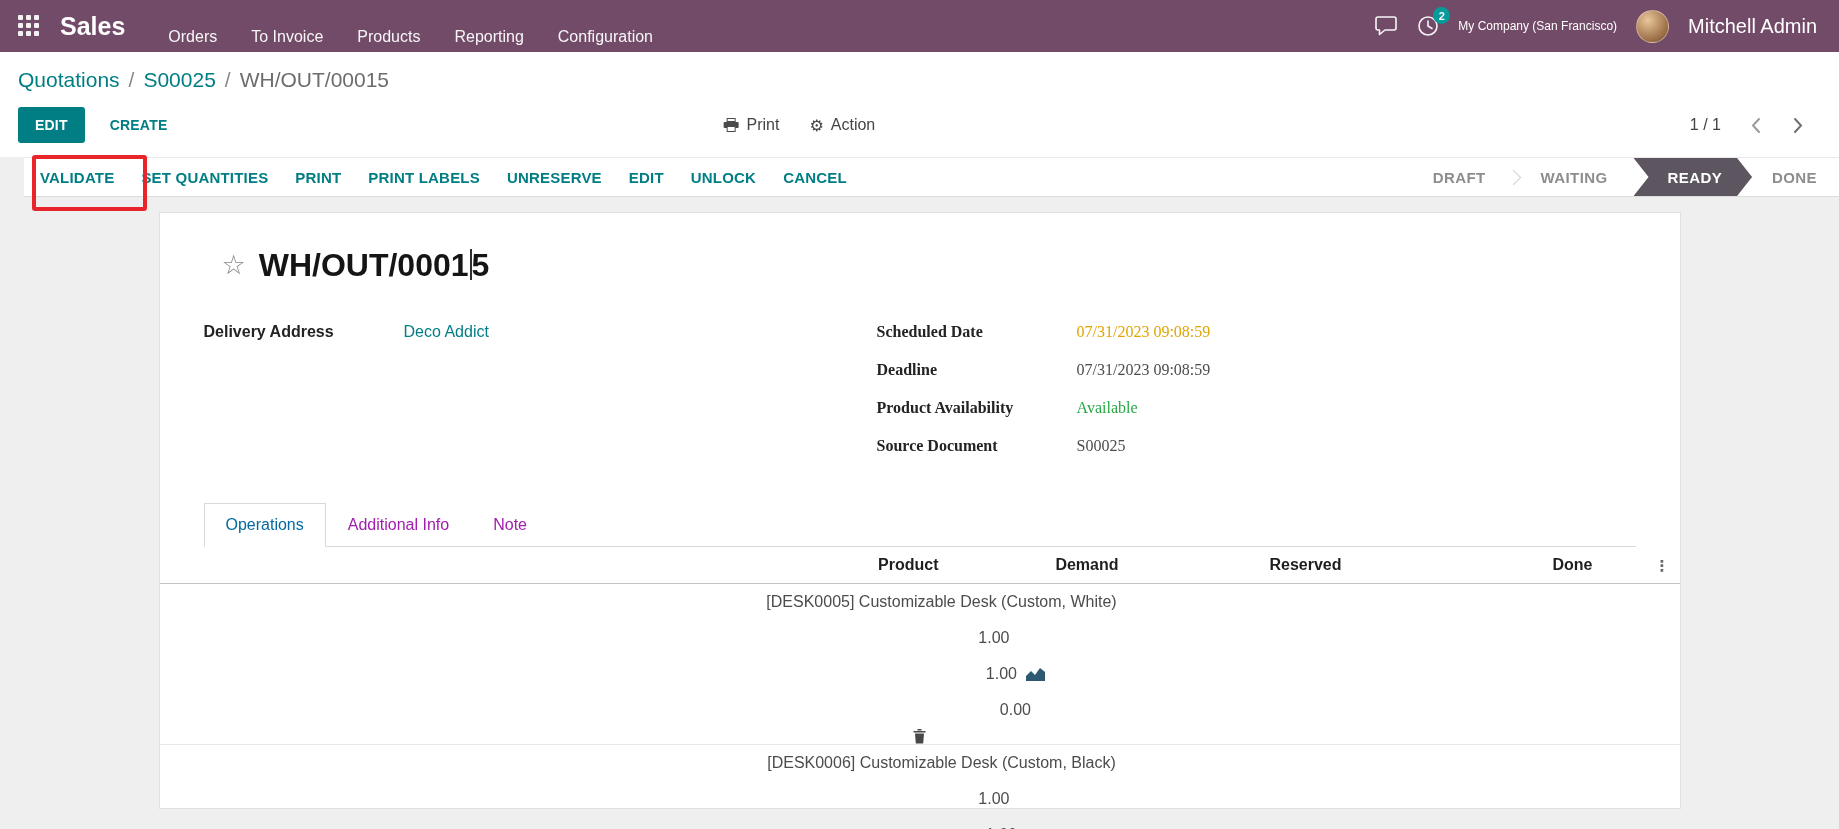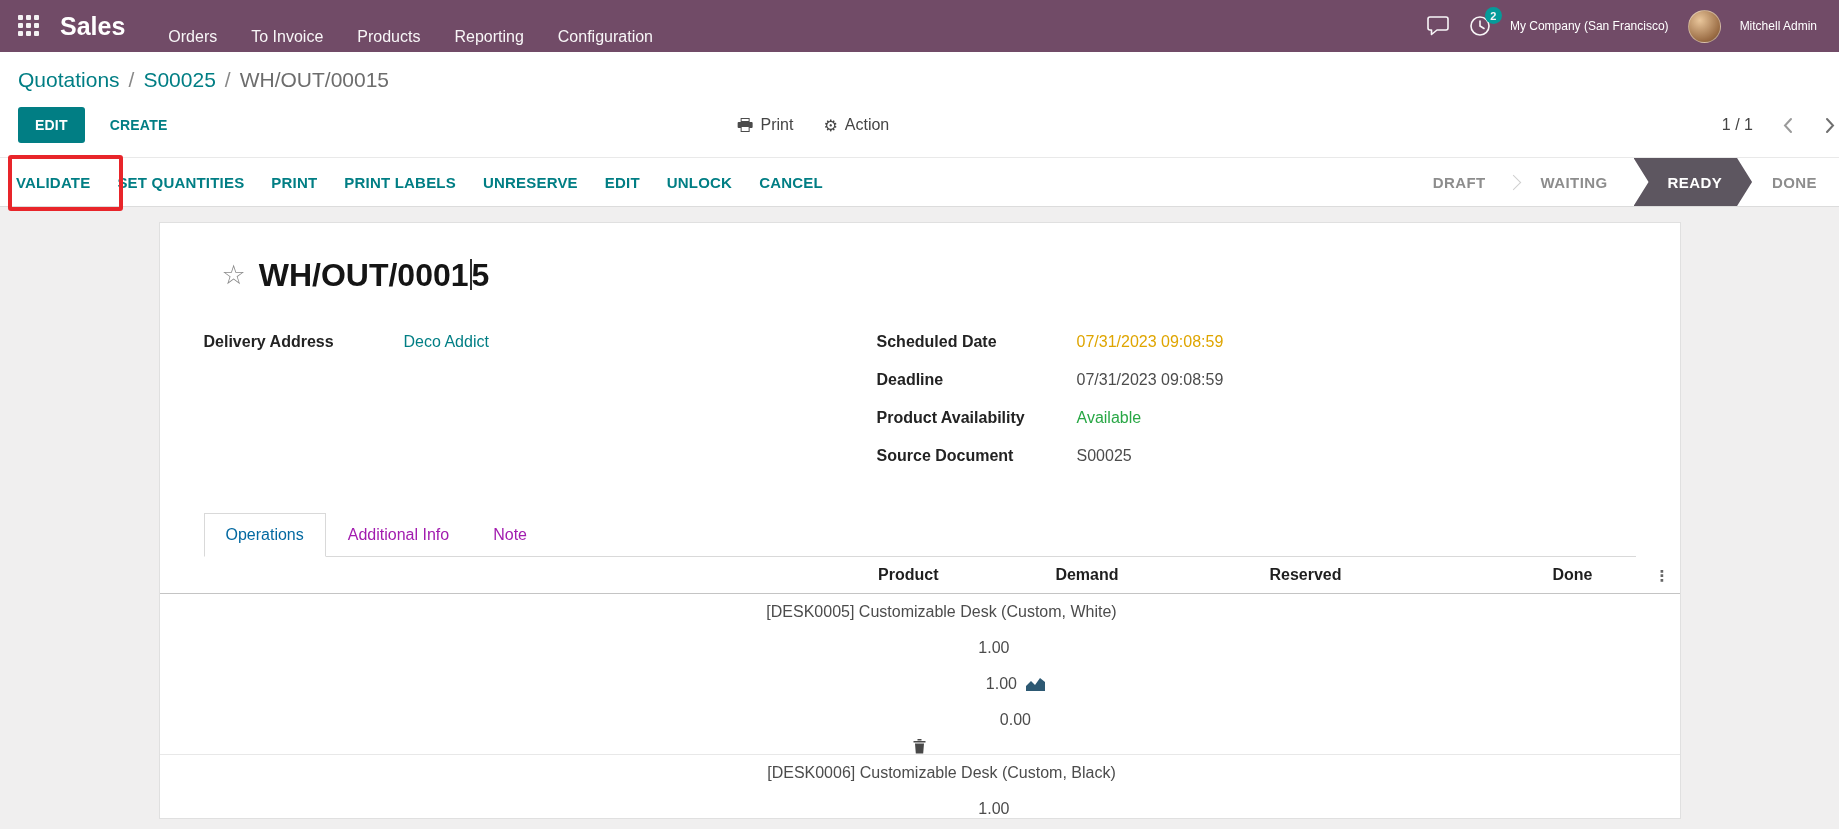--- a/index.html
+++ b/index.html
@@ -12,61 +12,61 @@
   .apps-btn { width: 22px; height: 22px; display: grid; grid-template-columns: repeat(3, 5px); grid-template-rows: repeat(3, 5px); gap: 3px; cursor: pointer; background: none; border: none; }
   .apps-btn i { background: #fff; border-radius: 1px; opacity: .92; }
   .brand { font-size: 25px; font-weight: 700; margin-left: 20px; cursor: pointer; }
   .menu { display: flex; margin-left: 26px; height: 63px; }
   .menu-item { padding: 10px 17px; font-size: 16px; line-height: 63px; color: rgba(255,255,255,.95); cursor: pointer; background: none; border: none; }
   .nav-right { margin-left: auto; display: flex; align-items: center; gap: 19px; }
   .icon-btn { position: relative; display: flex; align-items: center; cursor: pointer; background: none; border: none; opacity: .95; }
   .badge { position: absolute; top: -8px; right: -11px; min-width: 17px; height: 17px; border-radius: 9px; background: var(--activity-badge-bg, #00A09D); color: #fff; font-size: 11px; font-weight: 700; display: flex; align-items: center; justify-content: center; padding: 0 3px; }
   .company { font-size: 12px; cursor: pointer; }
   .avatar { width: 33px; height: 33px; border-radius: 50%; background: radial-gradient(circle at 35% 30%, #e9c69b, #9a6c44 70%, #6e4a2d); border: 1px solid rgba(255,255,255,.4); cursor: pointer; }
-  .username { font-size: 12px; cursor: pointer; }
-
-  
-  .control-panel { background: #fff; padding: 14px 2px 0 18px; }
+  .username { font-size: 20px; cursor: pointer; }
+
+  
+  .control-panel { background: #fff; padding: 14px 34px 0 18px; }
   .breadcrumb { font-size: 21px; line-height: 28px; }
   .bc-link { color: var(--accent-teal, #017E84); cursor: pointer; }
   .bc-sep { color: #888; margin: 0 9px; }
   .bc-current { color: #6d6d6d; }
   .buttons-row { position: relative; display: flex; align-items: center; padding: 13px 0 14px; }
   .btn-primary { background: var(--accent-teal, #017E84); color: #fff; border: none; font-size: 14px; font-weight: 700; letter-spacing: .2px; padding: 10px 17px; border-radius: 3px; cursor: pointer; }
   .btn-link-strong { background: none; border: none; color: var(--accent-teal, #017E84); font-size: 14px; font-weight: 700; letter-spacing: .2px; margin-left: 25px; cursor: pointer; }
   .center-actions { position: absolute; left: 43.7%; transform: translateX(-50%); display: flex; gap: 30px; }
   .cp-action { display: flex; align-items: center; gap: 7px; font-size: 16px; color: #454545; cursor: pointer; background: none; border: none; }
   .gear-glyph { font-size: 16px; color: #454545; }
   .pager-area { margin-left: auto; display: flex; align-items: center; gap: 28px; }
   .pager-value { font-size: 16px; color: #444; cursor: pointer; }
   .pg-btn { background: none; border: none; cursor: pointer; display: flex; padding: 2px; }
 
   
-  .statusbar { position: relative; background: #fff; border-top: 1px solid #e9e9e9; border-bottom: 1px solid #dcdcdc; height: 50px; display: flex; align-items: center; padding-left: 16px; }
+  .statusbar { position: relative; background: #fff; border-top: 1px solid #e9e9e9; border-bottom: 1px solid #dcdcdc; height: 40px; display: flex; align-items: center; padding-left: 16px; margin-left: 24px; }
   .sb-buttons { display: flex; gap: 27px; align-items: center; }
   .sb-btn { background: none; border: none; color: var(--accent-teal, #017E84); font-size: 15px; font-weight: 700; letter-spacing: .2px; cursor: pointer; white-space: nowrap; }
   .sb-stages { margin-left: auto; display: flex; align-items: center; height: 100%; }
   .stage { font-size: 15px; font-weight: 600; color: #8d8d8d; padding: 0 20px; letter-spacing: .4px; display: flex; align-items: center; height: 100%; }
   .stage-sep { width: 11px; height: 11px; border-top: 1px solid #cfcfcf; border-right: 1px solid #cfcfcf; transform: rotate(45deg); margin: 0 2px; }
   .stage.active { background: var(--stage-active-bg, #5D5660); color: #fff; font-weight: 700; padding: 0 30px 0 34px; margin-left: 6px;
     clip-path: polygon(0 0, calc(100% - 15px) 0, 100% 50%, calc(100% - 15px) 100%, 0 100%, 15px 50%); }
   .stage.last { padding-right: 22px; }
   .annotation-box { position: absolute; left: 8px; top: -3px; height: 56px; width: 115px; border: 4px solid var(--annotation-red, #E8252A); border-radius: 3px; pointer-events: none; z-index: 4; }
 
   
   .content { padding-top: 15px; height: 616px; }
   .sheet { width: 1522px; margin: 0 auto; background: #fff; border: 1px solid #e0e0e0; height: 597px; padding: 34px 44px 0; }
   .title-row { display: flex; align-items: center; gap: 13px; padding-left: 18px; }
   .star { font-size: 27px; color: #8a8a8a; cursor: pointer; line-height: 1; background: none; border: none; }
   .record-title { font-size: 32px; font-weight: 700; color: #151515; }
   .caret { display: inline-block; width: 2px; height: 31px; background: #2f2f2f; vertical-align: -4px; margin-left: 1px; }
 
   .fields { display: flex; margin-top: 37px; }
   .fcol-left { width: 47%; }
-  .fcol-right { flex: 1; }
+  .fcol-right { flex: 1; font-family: Liberation Serif, serif; }
   .frow { display: flex; margin-bottom: 16px; font-size: 16px; line-height: 22px; }
   .flabel { width: 200px; font-weight: 700; color: #232323; }
   .fvalue { color: #4c4c4c; }
   .link { color: var(--accent-teal, #017E84); cursor: pointer; }
   .warn { color: var(--scheduled-date, #DFA500); }
   .ok-green { color: var(--available-green, #28A745); }
 
   .tabs { display: flex; margin-top: 30px; border-bottom: 1px solid #d9d9d9; }
   .tab { padding: 12px 21px; font-size: 16px; color: #a21caf; cursor: pointer; border: 1px solid transparent; margin-bottom: -1px; background: none; }
   .tab.active { background: #fff; border-color: #d9d9d9; border-bottom-color: #fff; color: #0369a1; }

